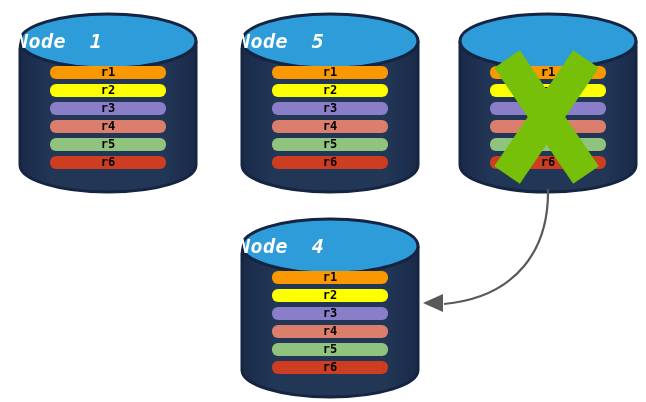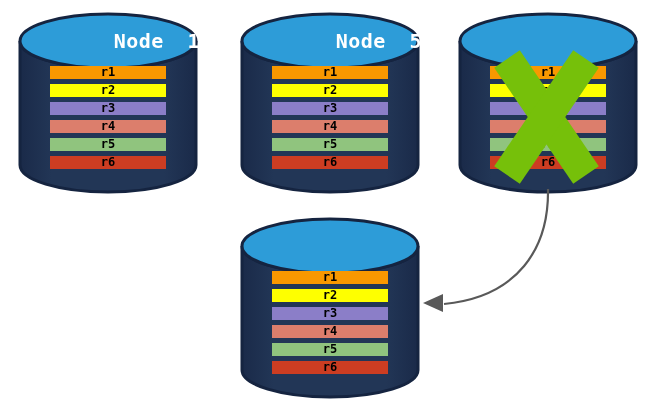--- a/index.html
+++ b/index.html
@@ -11,26 +11,26 @@
     font-family:"DejaVu Sans Mono", "Liberation Mono", monospace;
   }
   .node{position:absolute;width:184px;height:188px;}
   .node-1{left:16px;top:7px;}
   .node-2{left:238px;top:7px;}
   .node-3{left:456px;top:7px;}
   .node-4{left:238px;top:212px;}
   .cyl{position:absolute;left:0;top:0;width:184px;height:188px;display:block;}
   .node-title{
     position:absolute;left:0;right:0;top:20px;height:28px;line-height:28px;
-    text-align:right;color:#ffffff;font-weight:bold;font-size:20px;
-    word-spacing:0.55em;letter-spacing:0.5px;
+    text-align:left;color:#ffffff;font-weight:bold;font-size:20px;
+    word-spacing:0.55em;letter-spacing:0.5px;font-style:italic;
   }
   .rows{position:absolute;left:34px;top:59px;width:116px;}
   .row{
-    height:13px;margin-bottom:5px;border-radius:0;
+    height:13px;margin-bottom:5px;border-radius:6px;
     font-weight:bold;font-size:12px;line-height:13px;
     text-align:center;color:#000000;
   }
   .xmark{position:absolute;left:0;top:0;width:184px;height:188px;display:block;}
   .arrow-layer{position:absolute;left:0;top:0;width:646px;height:402px;pointer-events:none;}
 </style>
 </head>
 <body>
 
 <div class="stage">
@@ -95,20 +95,21 @@
       <line x1="51" y1="52" x2="130" y2="168" stroke="#76C00A" stroke-width="31"></line>
       <line x1="130" y1="52" x2="51" y2="168" stroke="#76C00A" stroke-width="31"></line>
     </svg>
   </div>
 
   <div class="node node-4">
     <svg class="cyl" viewBox="0 0 184 188">
       <path d="M4,34 L4,158 A88,27 0 0 0 180,158 L180,34 A88,27 0 0 1 4,34 Z" fill="url(#cylGrad)" stroke="#152440" stroke-width="3"></path>
       <ellipse cx="92" cy="34" rx="88" ry="27" fill="#2D9CD8" stroke="#152440" stroke-width="3"></ellipse>
     </svg>
+    <div class="node-title">Node 4</div>
     <div class="rows">
         <div class="row" style="background: rgb(249, 152, 0);">r1</div>
         <div class="row" style="background: rgb(254, 255, 0);">r2</div>
         <div class="row" style="background: rgb(139, 126, 200);">r3</div>
         <div class="row" style="background: rgb(220, 126, 108);">r4</div>
         <div class="row" style="background: rgb(144, 196, 126);">r5</div>
         <div class="row" style="background: rgb(204, 61, 34);">r6</div>
       </div>
   </div>
 

